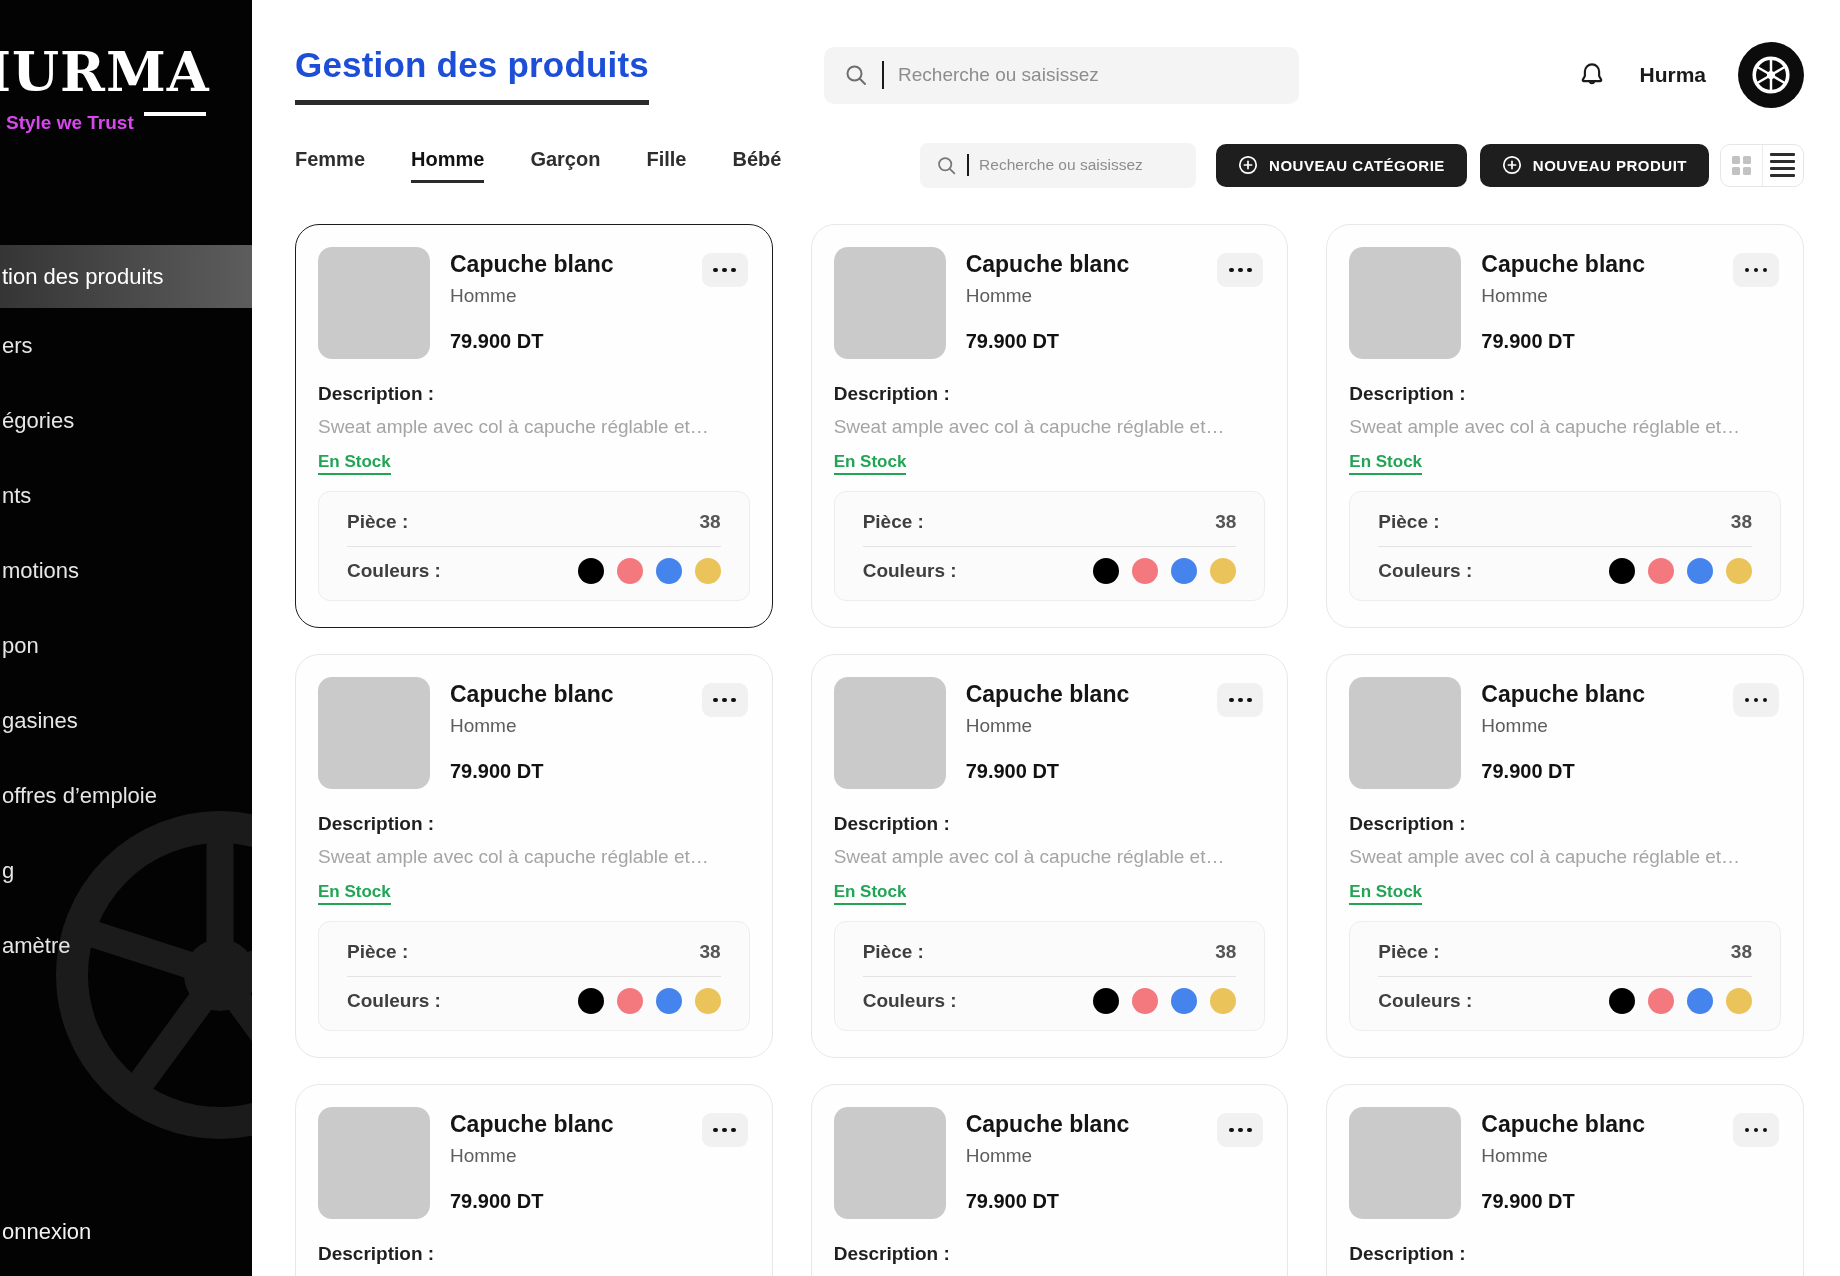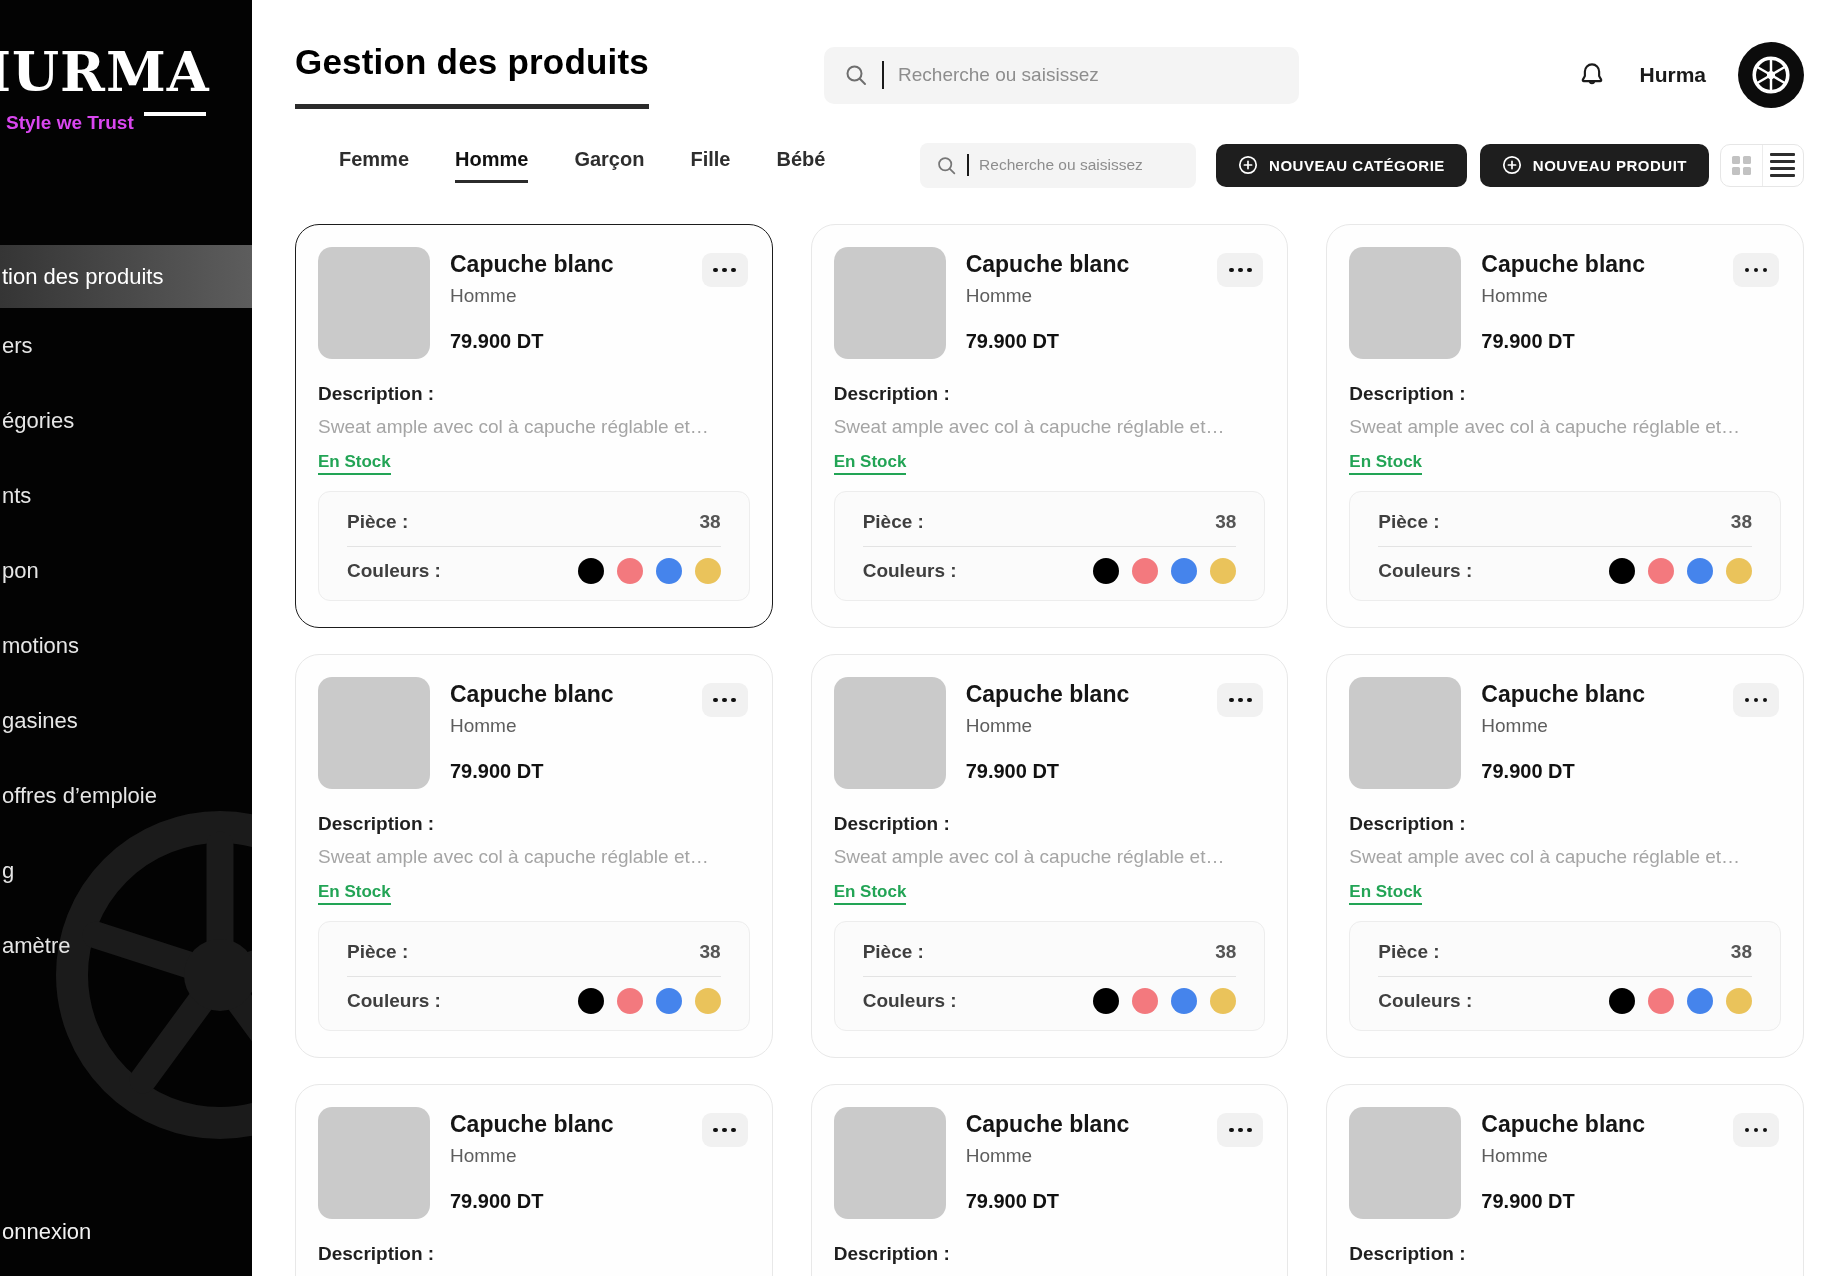--- a/index.html
+++ b/index.html
@@ -24,36 +24,36 @@
               background:linear-gradient(90deg,#353535 0%,#5d5d5d 100%); }
   .nav-logout { position:absolute; bottom:22px; left:0; width:252px; height:44px;
               display:flex; align-items:center; padding-left:2px; color:#f2f2f2;
               font-size:22px; font-weight:500; cursor:pointer; }
 
   
   .main { position:absolute; left:252px; top:0; right:0; bottom:0; padding:0 36px 0 43px; }
 
   .header-row { display:flex; align-items:center; margin-top:40px; height:70px; }
   .page-title-wrap { flex:0 0 auto; }
-  .page-title { font-size:35px; font-weight:700; color:#000000; display:inline-block;
-                padding-bottom:22px; border-bottom:5px solid #2b2b2b; letter-spacing:.2px; }
+  .page-title { font-size:35px; font-weight:700; color:#1d4ed8; display:inline-block;
+                padding-bottom:15px; border-bottom:5px solid #2b2b2b; letter-spacing:.2px; }
   .search-box { display:flex; align-items:center; background:#f4f4f4; border-radius:10px;
                 height:57px; width:475px; padding:0 20px; margin-left:175px; gap:14px; }
   .search-box .caret { width:2px; height:28px; background:#1a1a1a; }
   .search-box input { border:none; outline:none; background:transparent; flex:1;
                 font-size:19px; color:#333; font-family:"Liberation Sans",sans-serif; }
   .search-box input::placeholder { color:#8d8d8d; }
   .header-right { margin-left:auto; display:flex; align-items:center; gap:32px; }
   .bell-btn { background:none; border:none; cursor:pointer; display:flex; }
   .user-name { font-size:21px; font-weight:600; color:#1a1a1a; }
   .avatar { width:66px; height:66px; border-radius:50%; background:#0c0c0c;
             display:flex; align-items:center; justify-content:center; cursor:pointer; }
 
   .toolbar-row { display:flex; align-items:center; margin-top:32px; height:46px; }
-  .tabs { display:flex; align-items:flex-end; gap:46px;margin-left:44px; }
+  .tabs { display:flex; align-items:flex-end; gap:46px; }
   .tab { font-size:20px; font-weight:600; color:#2e2e2e; cursor:pointer; padding-bottom:9px;
          border-bottom:3px solid transparent; background:none; border-top:none; border-left:none; border-right:none;
          font-family:"Liberation Sans",sans-serif; }
   .tab.active { font-weight:700; color:#111; border-bottom-color:#2b2b2b; }
   .toolbar-right { margin-left:auto; display:flex; align-items:center; }
   .search-box.small { height:45px; width:276px; border-radius:8px; margin-left:0; padding:0 16px; gap:10px; }
   .search-box.small .caret { width:2px; height:22px; }
   .search-box.small input { font-size:15.5px; }
   .btn-dark { display:flex; align-items:center; gap:11px; background:#1e1e1e; color:#fff;
               border:none; border-radius:10px; height:43px; padding:0 22px; cursor:pointer;
@@ -129,24 +129,24 @@
       <div class="nav-item">
           <span>ers</span>
         </div>
       <div class="nav-item">
           <span>égories</span>
         </div>
       <div class="nav-item">
           <span>nts</span>
         </div>
       <div class="nav-item">
+          <span>motions</span>
+        </div>
+      <div class="nav-item">
           <span>pon</span>
-        </div>
-      <div class="nav-item">
-          <span>motions</span>
         </div>
       <div class="nav-item">
           <span>gasines</span>
         </div>
       <div class="nav-item">
           <span>offres d’emploie</span>
         </div>
       <div class="nav-item">
           <span>g</span>
         </div>

